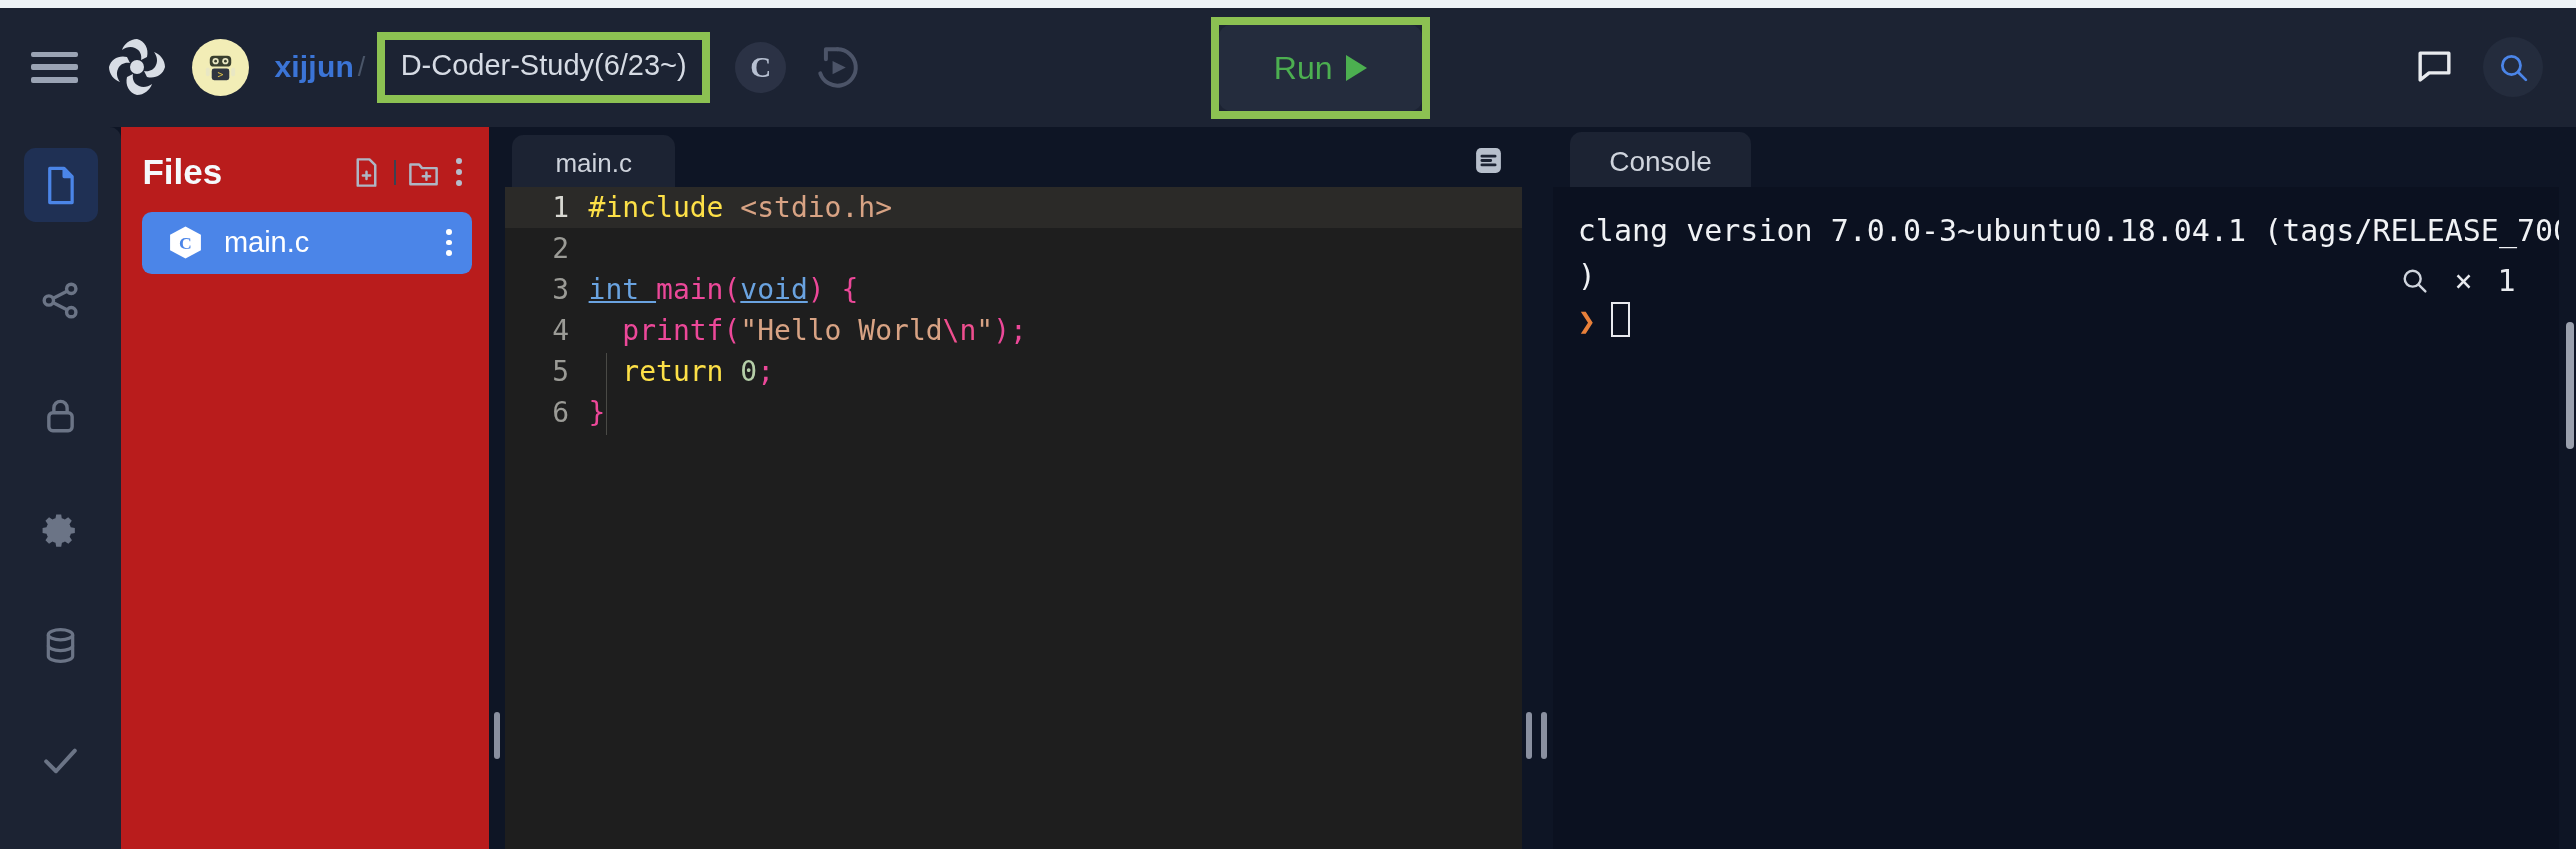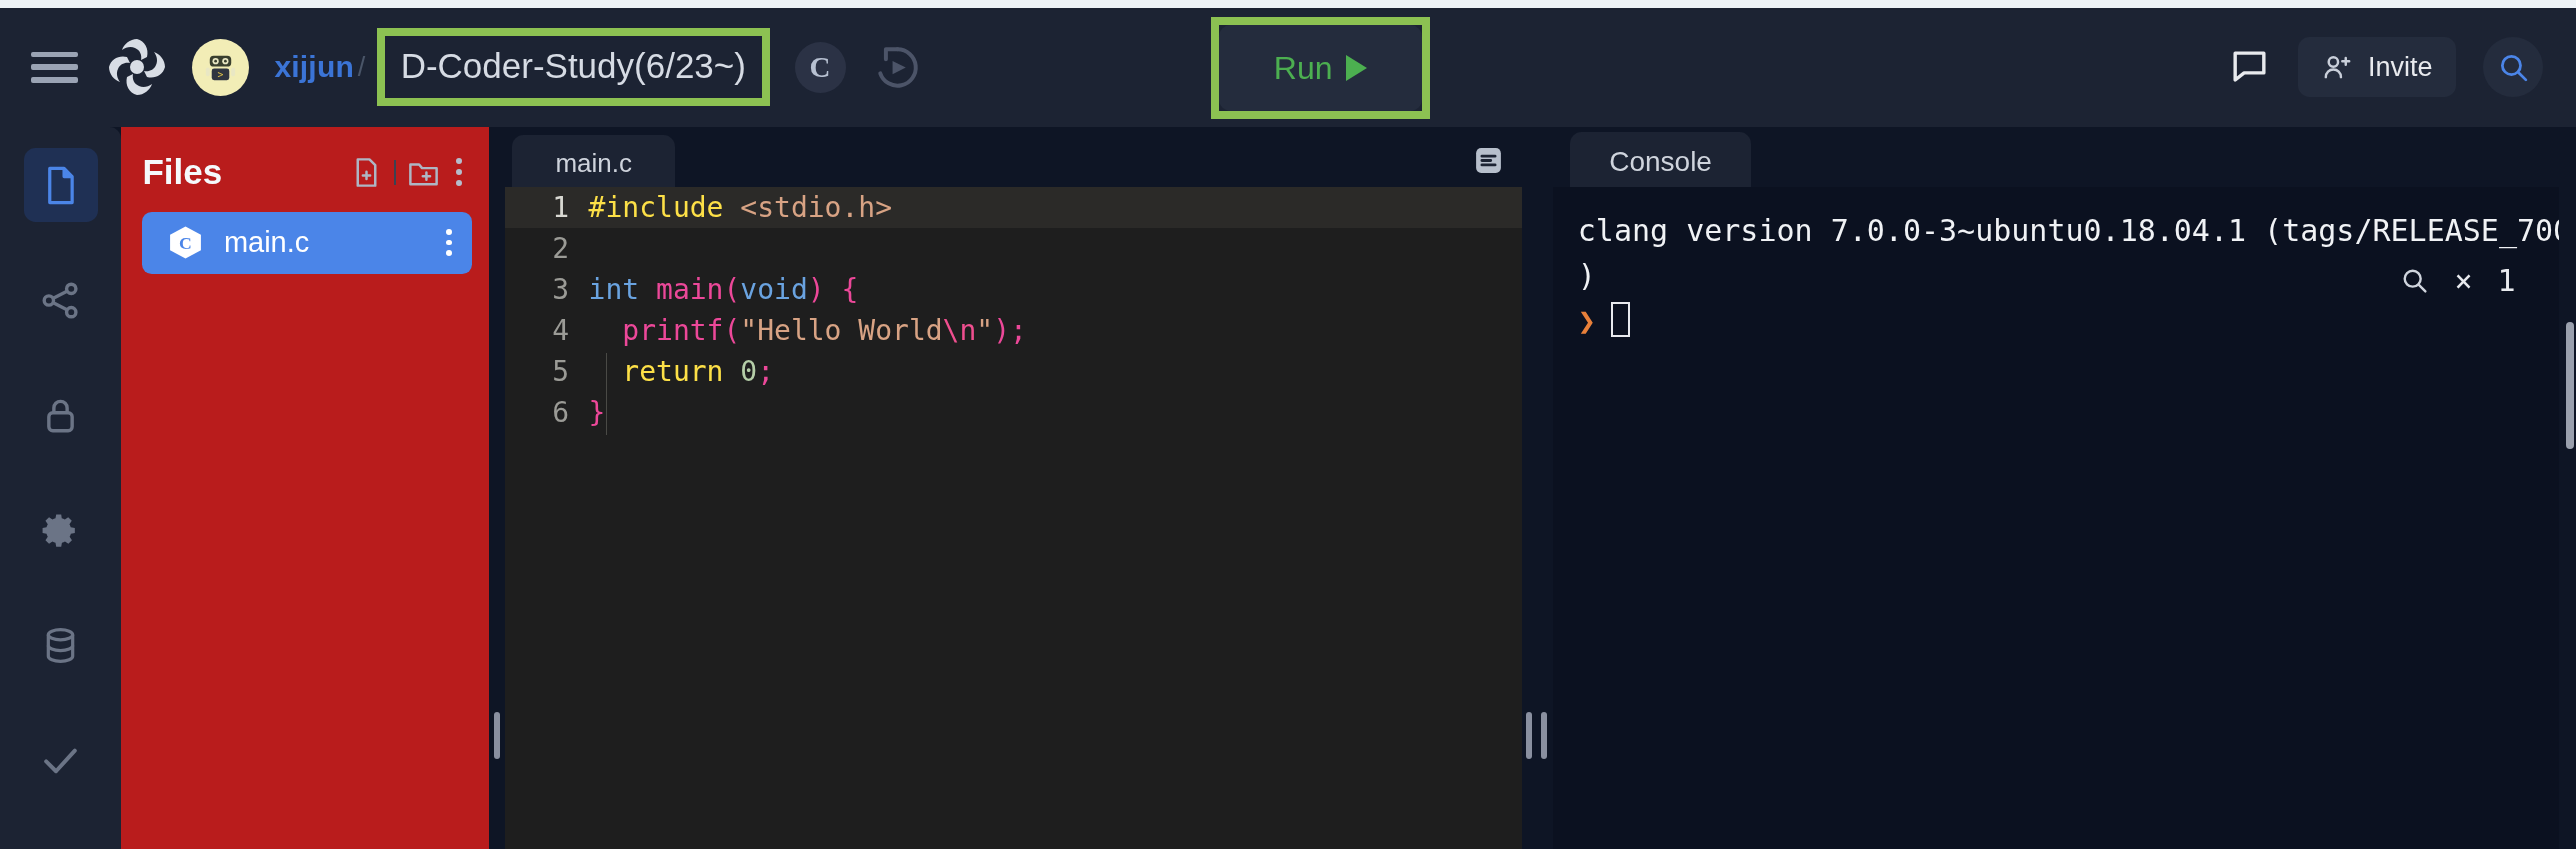--- a/index.html
+++ b/index.html
@@ -32,21 +32,21 @@
   .username {
     margin-left: 25px; color: #3b74d6; font-size: 30px; font-weight: 700;
     letter-spacing: 0.2px; cursor: pointer;
   }
   .sep-slash { color: #4a5568; font-size: 27px; margin: 0 3.9px; }
 
   
   .hl-box { border: 8.8px solid #8cc152; display: inline-block; }
 
   .project-chip {
-    background: #1c2333; color: #d6dbe4; font-size: 35px;
+    background: #1c2333; color: #d6dbe4; font-size: 29px;
     padding: 9.7px 15.6px 12.7px 15.6px; white-space: nowrap;
   }
   .proj-wrap { margin-left: 7.8px; }
 
   .lang-badge {
     margin-left: 25px; width: 51px; height: 51px; border-radius: 50%;
     background: #2b3245; color: #b7c0d1; font-size: 29px; font-weight: 700;
     display: flex; align-items: center; justify-content: center;
     font-family: "Liberation Serif", serif;
   }
@@ -131,21 +131,21 @@
   .code-line { display: flex; height: 41px; align-items: center; font-family: "DejaVu Sans Mono", monospace; font-size: 28px; }
   .code-line.active { background: #2b2a28; }
   .ln { width: 84px; text-align: right; color: #9b9b96; padding-right: 19.5px; flex: none; }
   .ln.cur { color: #d8d8d2; }
   .ctext { white-space: pre; color: #d4d4d4; }
   .k-blue { color: #fde047; }
   .k-str { color: #d8a384; margin-top: 16px; }
   .k-esc { color: #ef4f8f; }
   .k-num { color: #b5cea8; }
   .k-plain { color: #ec4899; }
-  .k-type { color: #6aa3e0; }
+  .k-type { color: #6aa3e0; text-decoration: underline; }
   .indent-guide {
     position: absolute; left: 101px; top: 166px; width: 1.9px; height: 82px; background: #4a4a46;
   }
 
   
   .fmt-col { position: absolute; right: 15.6px; top: 15.6px; }
   .fmt-icon { width: 35px; height: 35px; cursor: pointer; }
 
   
   .con-col { flex: 1; height: 723px; background: #0e1525; position: relative; }
@@ -244,28 +244,20 @@
         <span>Run</span>
         <span class="run-tri"></span>
       </div>
     </div>
 
     <div class="header-right">
       <svg class="chat-icon" viewBox="0 0 24 24">
         <path d="M4 4h16v11H9l-5 4z" fill="none" stroke="#e8eaee" stroke-width="1.9" stroke-linejoin="round"></path>
       </svg>
 
-      <div class="invite-btn">
-        <svg width="33" height="33" viewBox="0 0 24 24">
-          <circle cx="9" cy="8" r="3.4" fill="none" stroke="#c9cfda" stroke-width="1.8"></circle>
-          <path d="M3.5 19c0-3.4 2.5-5.6 5.5-5.6s5.5 2.2 5.5 5.6" fill="none" stroke="#c9cfda" stroke-width="1.8" stroke-linecap="round"></path>
-          <path d="M18 5v5M15.5 7.5h5" stroke="#c9cfda" stroke-width="1.8" stroke-linecap="round"></path>
-        </svg>
-        <span>Invite</span>
-      </div>
 
       <div class="search-circle">
         <svg width="33" height="33" viewBox="0 0 24 24">
           <circle cx="10.5" cy="10.5" r="6.6" fill="none" stroke="#4b85e8" stroke-width="2"></circle>
           <path d="M15.4 15.4 L21 21" stroke="#4b85e8" stroke-width="2" stroke-linecap="round"></path>
         </svg>
       </div>
     </div>
   </div>
 

